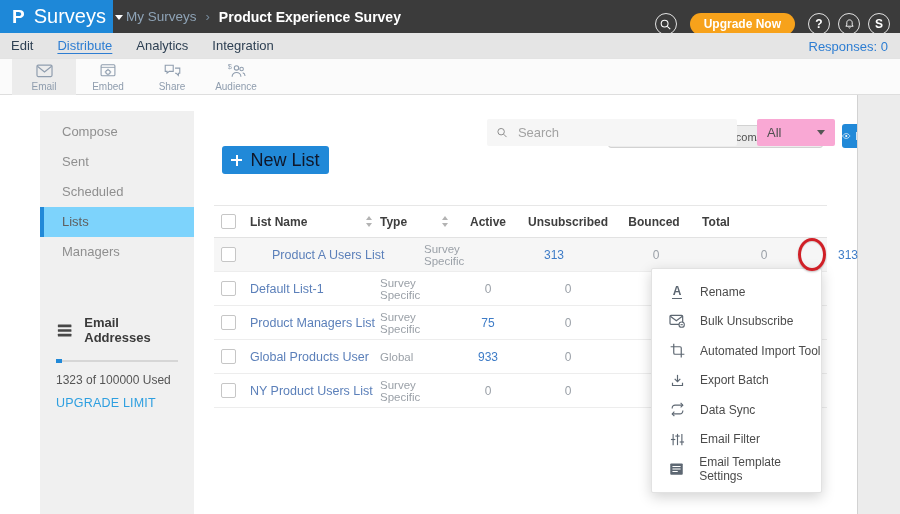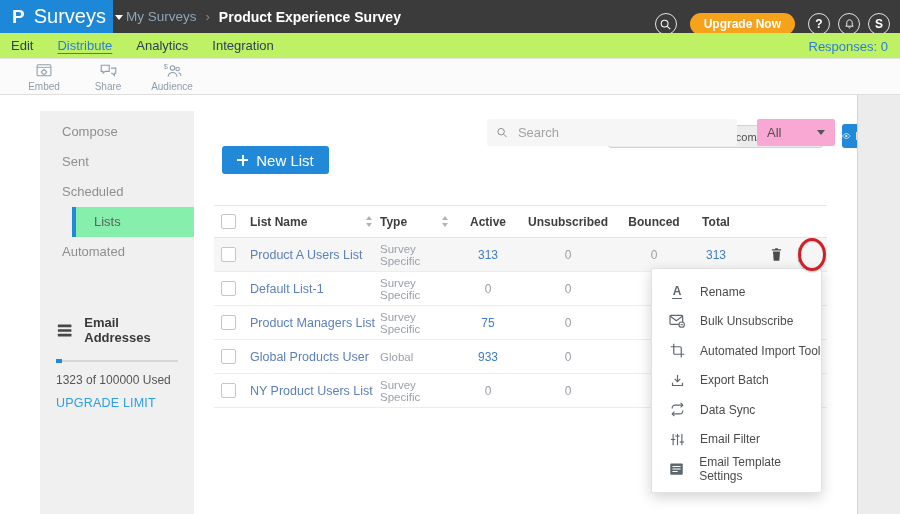--- a/index.html
+++ b/index.html
@@ -15,75 +15,75 @@
   .caret-w{width:0;height:0;border-left:4.5px solid transparent;border-right:4.5px solid transparent;border-top:5px solid #fff;margin-top:2px;}
   .crumb{left:126px;top:0;height:33px;display:flex;align-items:center;gap:9px;}
   .crumb-parent{color:#8ea3b6;font-size:13.5px;cursor:pointer;}
   .crumb-sep{color:#76899a;font-size:13px;}
   .crumb-current{color:#fff;font-size:14px;font-weight:600;}
   .top-right{right:10px;top:13px;display:flex;align-items:center;gap:8px;}
   .circle-btn{width:22px;height:22px;border:1px solid rgba(255,255,255,.85);border-radius:50%;display:flex;align-items:center;justify-content:center;color:#fff;font-size:12px;font-weight:bold;cursor:pointer;}
   .pill{height:22px;border-radius:11px;background:#f7a21b;color:#fff;font-size:12px;font-weight:bold;display:flex;align-items:center;padding:0 14px;margin:0 5px;cursor:pointer;}
 
   
-  .navbar{left:0;top:33px;width:900px;height:26px;background:#bef264;border-bottom:1px solid #e3e3e3;display:flex;align-items:center;padding-left:11px;gap:24px;}
+  .navbar{left:0;top:33px;width:900px;height:26px;background:#e5e5e5;border-bottom:1px solid #e3e3e3;display:flex;align-items:center;padding-left:11px;gap:24px;}
   .nav-item{font-size:13px;color:#2e4053;cursor:pointer;}
   .nav-item.active{color:#2d7dd2;text-decoration:underline;text-underline-offset:3px;}
   .responses{right:12px;top:33px;height:26px;display:flex;align-items:center;font-size:13px;color:#2d7dd2;}
 
   
   .toolbar{left:0;top:59px;width:900px;height:36px;background:#fbfbfb;border-bottom:1px solid #dedede;}
   .tabs{position:absolute;left:12px;top:0;display:flex;height:36px;}
   .tab{width:64px;height:36px;display:flex;flex-direction:column;align-items:center;justify-content:center;gap:2px;cursor:pointer;}
   .tab.active{background:#ececec;}
   .tab-label{font-size:10px;color:#8f9dae;}
   .urlbox{left:608px;top:66px;width:215px;height:23px;background:#ececec;border:1px solid #d2d2d2;border-radius:3px;display:flex;align-items:center;padding:0 7px;gap:6px;cursor:text;}
   .urltext{flex:1;font-size:11px;color:#4f4f4f;white-space:nowrap;overflow:hidden;}
   .preview-btn{left:842px;top:65px;width:57px;height:24px;background:#2189d8;border-radius:3px;display:flex;align-items:center;justify-content:center;gap:5px;color:#fff;font-size:11.5px;font-weight:600;cursor:pointer;}
 
   
   .edge-strip{left:857px;top:95px;width:43px;height:419px;background:#ececec;border-left:1px solid #d2d2d2;}
 
   
   .side1{left:40px;top:111px;width:154px;height:186px;background:#f0f0f0;padding-top:6px;}
   .side-item{height:30px;line-height:30px;padding-left:22px;font-size:13px;color:#8f8f8f;cursor:pointer;}
-  .side-item.active{background:#86efac;border-left:4px solid #2189d8;padding-left:18px;color:#606060;margin-left:32px;}
+  .side-item.active{background:#7dd3fc;border-left:4px solid #2189d8;padding-left:18px;color:#606060;}
   .side2{left:40px;top:297px;width:154px;height:217px;background:#f0f0f0;}
   .ea-head{display:flex;align-items:center;gap:12px;margin:18px 16px 0 17px;}
   .ea-title{font-size:13px;font-weight:bold;color:#3a3a3a;}
   .ea-bar{position:relative;margin:15px 16px 0 16px;height:2px;background:#d6d6d6;}
   .ea-fill{position:absolute;left:0;top:-1px;width:6px;height:4px;background:#2189d8;}
   .ea-usage{margin:11px 16px 0 16px;font-size:12px;color:#555;}
   .ea-upgrade{margin:9px 16px 0 16px;font-size:12.5px;color:#2e9fe0;font-weight:500;cursor:pointer;letter-spacing:.2px;}
 
   
   .searchbox{left:487px;top:119px;width:250px;height:27px;background:#f6f6f6;border-radius:2px;display:flex;align-items:center;padding:0 9px;gap:8px;}
   .searchbox input{border:none;outline:none;background:transparent;font-size:13px;color:#555;width:100%;}
   .searchbox input::placeholder{color:#a3a3a3;}
   .filter-dd{left:757px;top:119px;width:78px;height:27px;background:#f9a8d4;border-radius:2px;display:flex;align-items:center;justify-content:space-between;padding:0 10px;cursor:pointer;}
   .filter-label{font-size:13px;color:#4f4f4f;}
   .caret-d{width:0;height:0;border-left:4.5px solid transparent;border-right:4.5px solid transparent;border-top:5px solid #555;}
   .newlist{left:222px;top:146px;width:107px;height:28px;background:#2189d8;border-radius:3px;display:flex;align-items:center;justify-content:center;gap:8px;cursor:pointer;}
-  .newlist-label{color:#ffffff;font-size:15px;font-weight:500;}
+  .newlist-label{color:#0f172a;font-size:18px;font-weight:500;}
   .plus{position:relative;width:11px;height:11px;}
   .plus::before{content:"";position:absolute;left:4.6px;top:0;width:1.8px;height:11px;background:#fff;}
   .plus::after{content:"";position:absolute;left:0;top:4.6px;width:11px;height:1.8px;background:#fff;}
 
   
   .table{left:214px;top:205px;width:613px;}
   .trow{display:grid;grid-template-columns:36px 130px 76px 64px 96px 76px 48px 87px;align-items:center;height:34px;border-bottom:1px solid #ededed;}
   .thead{height:33px;border-top:1px solid #e7e7e7;border-bottom:1px solid #e2e2e2;}
   .th{font-size:12px;font-weight:bold;color:#3e3e3e;}
   .th.sortable{display:flex;align-items:center;justify-content:space-between;padding-right:8px;cursor:pointer;}
   .cen{text-align:center;justify-self:stretch;}
   .sort{display:flex;flex-direction:column;gap:2.5px;}
   .tri-up{width:0;height:0;border-left:3.5px solid transparent;border-right:3.5px solid transparent;border-bottom:4px solid #b3b3b3;}
   .tri-dn{width:0;height:0;border-left:3.5px solid transparent;border-right:3.5px solid transparent;border-top:4px solid #b3b3b3;}
   .checkbox{width:15px;height:15px;border:1px solid #c6c6c6;border-radius:2px;background:#fff;margin-left:7px;cursor:pointer;}
-  .row-hover{background:#f6f6f6;}
+  .row-hover{background:#f6f6f6;gap:22px;}
   .cell-name{font-size:12.5px;color:#5c80ba;cursor:pointer;}
   .cell-type{font-size:11.5px;color:#9ba1a8;}
   .num{font-size:12px;color:#3e7cc7;text-align:center;}
   .num.zero{color:#9ba1a8;}
   .actions{display:flex;align-items:center;gap:15px;padding-left:30px;}
   .icon-btn{cursor:pointer;display:flex;align-items:center;}
 
   
   .menu{left:651px;top:268px;width:171px;background:#fff;border:1px solid #e2e2e2;border-radius:2px;box-shadow:0 4px 14px rgba(0,0,0,.18);padding:8px 0;z-index:50;}
   .menu-item{height:29.5px;display:flex;align-items:center;padding-left:17px;gap:15px;cursor:pointer;}
@@ -138,20 +138,27 @@
   <div class="abs navbar">
     <span class="nav-item">Edit</span>
     <span class="nav-item active">Distribute</span>
     <span class="nav-item">Analytics</span>
     <span class="nav-item">Integration</span>
   </div>
   <div class="abs responses">Responses: 0</div>
 
   <div class="abs toolbar">
     <div class="tabs">
+      <div class="tab active">
+        <svg width="19" height="16" viewBox="0 0 24 20">
+            <rect x="2.5" y="2.5" width="19" height="14.5" rx="1.5" fill="none" stroke="#8f9dae" stroke-width="1.5"></rect>
+            <path d="M3 4l9 7.2L21 4" fill="none" stroke="#8f9dae" stroke-width="1.5"></path>
+          </svg>
+        <span class="tab-label">Email</span>
+      </div>
       <div class="tab">
         <svg width="18" height="16" viewBox="0 0 24 22">
             <rect x="2.5" y="2.5" width="19" height="15" rx="1.5" fill="none" stroke="#8f9dae" stroke-width="1.5"></rect>
             <line x1="2.5" y1="6" x2="21.5" y2="6" stroke="#8f9dae" stroke-width="1.2"></line>
             <circle cx="12" cy="12.5" r="3" fill="none" stroke="#8f9dae" stroke-width="1.4"></circle>
             <line x1="12" y1="8" x2="12" y2="9.5" stroke="#8f9dae" stroke-width="1.4"></line>
             <line x1="12" y1="15.5" x2="12" y2="17" stroke="#8f9dae" stroke-width="1.4"></line>
             <line x1="7.5" y1="12.5" x2="9" y2="12.5" stroke="#8f9dae" stroke-width="1.4"></line>
             <line x1="15" y1="12.5" x2="16.5" y2="12.5" stroke="#8f9dae" stroke-width="1.4"></line>
           </svg>
@@ -191,21 +198,21 @@
     </div>
   </div>
 
   <div class="abs edge-strip"></div>
 
   <div class="abs side1">
     <div class="side-item">Compose</div>
     <div class="side-item">Sent</div>
     <div class="side-item">Scheduled</div>
     <div class="side-item active">Lists</div>
-    <div class="side-item">Automated</div>
+    <div class="side-item">Managers</div>
   </div>
 
   <div class="abs side2">
     <div class="ea-head">
       <svg width="17" height="15" viewBox="0 0 18 16">
           <rect x="1" y="1" width="16" height="3.2" rx="0.6" fill="#474747"></rect>
           <rect x="1" y="6.4" width="16" height="3.2" rx="0.6" fill="#474747"></rect>
           <rect x="1" y="11.8" width="16" height="3.2" rx="0.6" fill="#474747"></rect>
         </svg>
       <span class="ea-title">Email Addresses</span>

